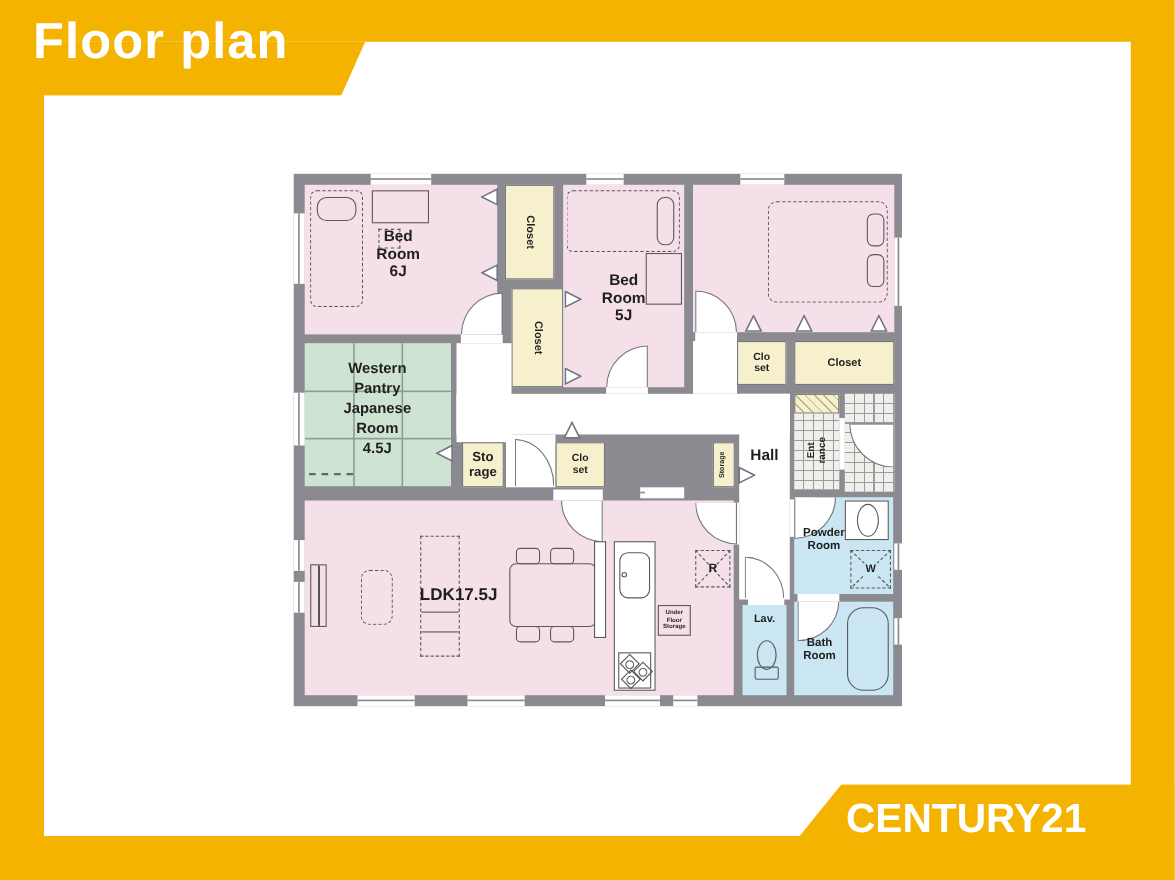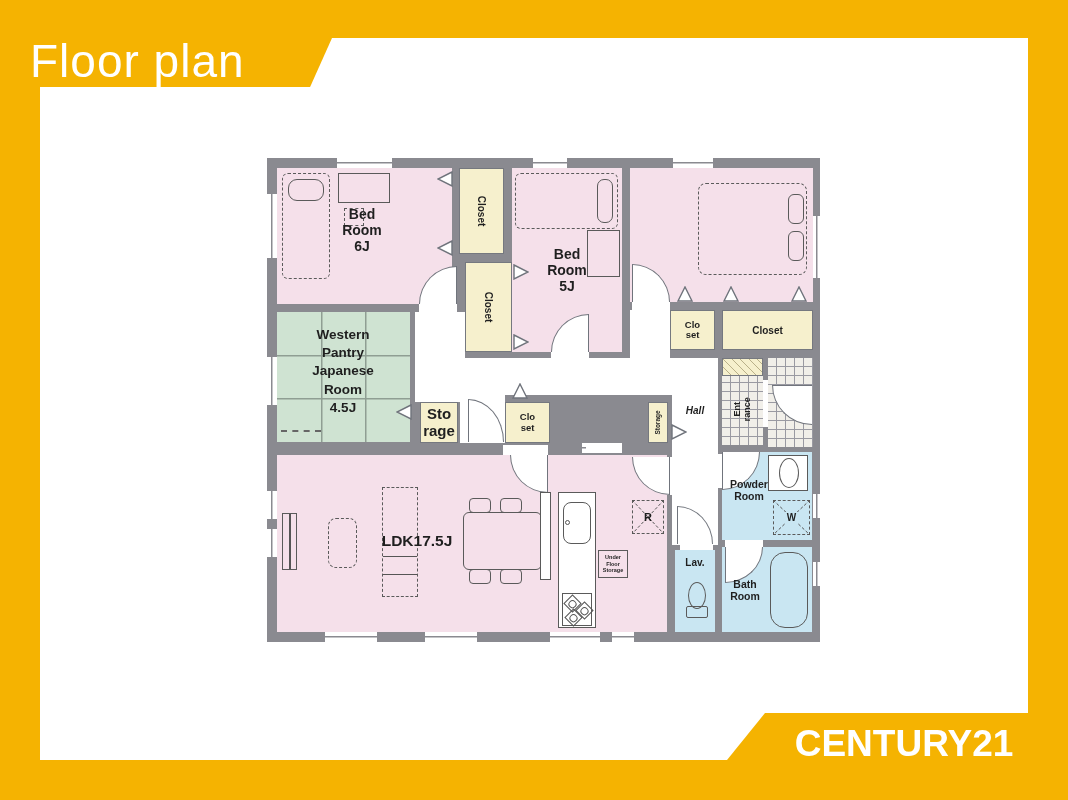--- a/index.html
+++ b/index.html
@@ -2,25 +2,25 @@
 <html><head>
 <meta charset="utf-8">
 <style>
   html,body{margin:0;padding:0;}
   body{font-family:"Liberation Sans",sans-serif;background:#fff;}
   #page{position:relative;width:1068px;height:800px;background:#F5B301;overflow:hidden;}
   #whitepanel{position:absolute;left:40px;top:38px;width:988px;height:722px;background:#ffffff;}
   
   #titleblock{position:absolute;left:0;top:38px;width:332px;height:49px;background:#F5B301;
     clip-path:polygon(0 0,100% 0,93.4% 100%,0 100%);}
-  #title{position:absolute;left:30px;top:10px;font-size:46px;font-weight:normal;color:#fff;letter-spacing:1px;margin-top:24px;}
+  #title{position:absolute;left:30px;top:10px;font-size:46px;font-weight:bold;color:#fff;letter-spacing:1px;}
   
   #c21block{position:absolute;left:727px;top:713px;width:341px;height:87px;background:#F5B301;
     clip-path:polygon(38px 0,100% 0,100% 100%,0 100%,0 47px);}
-  .c21-name{position:absolute;left:42px;top:10px;width:270px;font-size:37px;font-weight:bold;color:#fff;letter-spacing:0px;text-align:center;}
+  .c21-name{position:absolute;left:42px;top:10px;width:270px;font-size:37px;font-weight:bold;color:#fff;letter-spacing:0px;}
   .c21-tag{position:absolute;left:40px;top:50px;width:274px;font-size:13.5px;font-weight:bold;color:#3E3A33;text-align:center;letter-spacing:0.2px;}
   
   #plan{position:absolute;left:267px;top:158px;width:553px;height:484px;background:#8A8A90;}
   .room{position:absolute;box-sizing:border-box;}
   .pink{background:#F5E0EA;}
   .green{background:#CFE3D2;}
   .cream{background:#F6F0CD;}
   .blue{background:#C9E6F2;}
   .white{background:#ffffff;}
   .bordered{border:1.5px solid #75787F;}
@@ -91,21 +91,21 @@
     </div>
     <div class="room green tatami" style="left:10px;top:154px;width:133px;height:130px;"></div>
 
     <div class="room white" style="left:148px;top:154px;width:50px;height:90px;"></div>
     <div class="room white" style="left:148px;top:200px;width:303px;height:37px;"></div>
     <div class="room white" style="left:405px;top:200px;width:46px;height:187px;"></div>
     <div class="room white" style="left:363px;top:152px;width:40px;height:48px;"></div>
     <div class="room white" style="left:193px;top:237px;width:45px;height:48px;"></div>
 
     <div class="room cream bordered" style="left:153px;top:244px;width:38px;height:41px;">
-      <div class="boxlbl" style="font-size:15px;">
+      <div class="boxlbl" style="font-size:12px;">
         <span>Sto</span>
         <span>rage</span>
       </div>
     </div>
     <div class="room cream bordered" style="left:238px;top:244px;width:45px;height:41px;">
       <div class="boxlbl" style="font-size:9.5px;">
         <span>Clo</span>
         <span>set</span>
       </div>
     </div>
@@ -275,21 +275,21 @@
     </div>
     <div class="vlabel" style="left:184px;top:47px;width:60px;height:12px;font-size:10px;transform:rotate(90deg);">
       <span>Closet</span>
     </div>
     <div class="vlabel" style="left:191px;top:143px;width:60px;height:12px;font-size:10px;transform:rotate(90deg);">
       <span>Closet</span>
     </div>
     <div class="vlabel" style="left:371px;top:260px;width:40px;height:9px;font-size:6.5px;transform:rotate(-90deg);">
       <span>Storage</span>
     </div>
-    <div class="lbl" style="left:408px;top:247px;width:40px;font-size:10px;font-style:italic;">
+    <div class="lbl" style="left:408px;top:247px;width:40px;font-size:14px;">
       <span>Hall</span>
     </div>
     <div class="vlabel" style="left:457px;top:241px;width:36px;font-size:9px;line-height:1.15;transform:rotate(-90deg);">
       <span style="display:block;">Ent</span>
       <span style="display:block;">rance</span>
     </div>
     <div class="lbl" style="left:453px;top:320px;width:58px;font-size:10.5px;">
       <span>Powder</span>
         <span>Room</span>
     </div>

